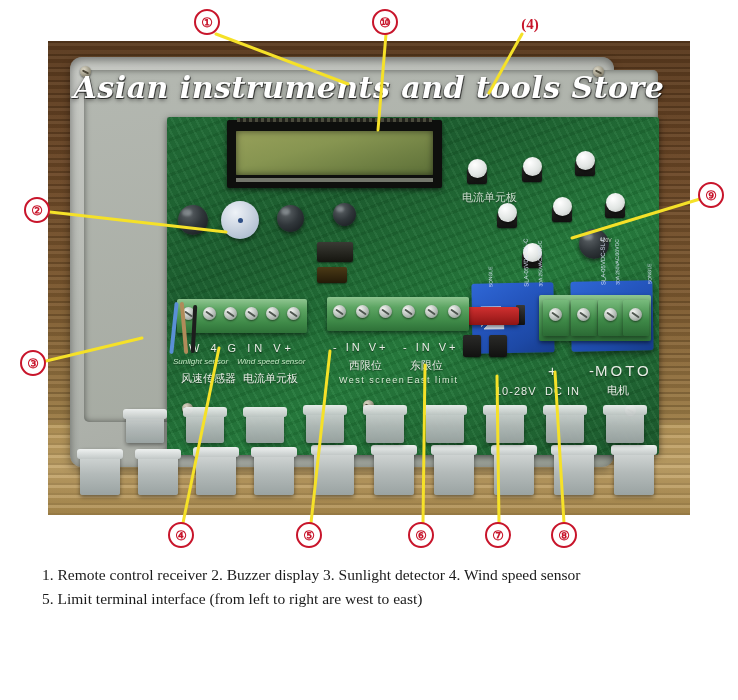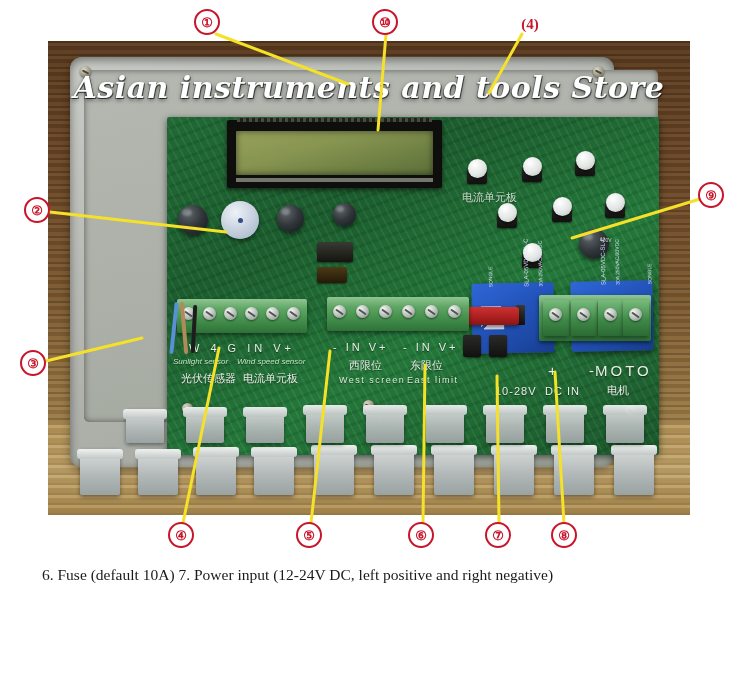--- a/index.html
+++ b/index.html
@@ -215,21 +215,21 @@
           <div class="tbscrew" style="left:5px;top:8px;"></div>
           <div class="tbscrew" style="left:26px;top:8px;"></div>
           <div class="tbscrew" style="left:47px;top:8px;"></div>
           <div class="tbscrew" style="left:68px;top:8px;"></div>
           <div class="tbscrew" style="left:89px;top:8px;"></div>
           <div class="tbscrew" style="left:110px;top:8px;"></div>
         </div>
         <div class="silk" style="left:22px;top:225px;font-size:11px;letter-spacing:4px;">W 4 G IN V+</div>
         <div class="silk" style="left:6px;top:240px;font-size:8px;font-style:italic;color:#bfe8c0;">Sunlight sensor</div>
         <div class="silk" style="left:70px;top:240px;font-size:8px;font-style:italic;color:#bfe8c0;">Wind speed sensor</div>
-        <div class="silk" style="left:14px;top:254px;font-size:11px;">光伏传感器</div>
+        <div class="silk" style="left:14px;top:254px;font-size:11px;">风速传感器</div>
         <div class="silk" style="left:76px;top:254px;font-size:11px;">电流单元板</div>
 
         <div class="tb" style="left:160px;top:180px;width:142px;height:34px;">
           <div class="tbscrew" style="left:6px;top:8px;"></div>
           <div class="tbscrew" style="left:29px;top:8px;"></div>
           <div class="tbscrew" style="left:52px;top:8px;"></div>
           <div class="tbscrew" style="left:75px;top:8px;"></div>
           <div class="tbscrew" style="left:98px;top:8px;"></div>
           <div class="tbscrew" style="left:121px;top:8px;"></div>
         </div>
@@ -356,16 +356,17 @@
   <div class="marker circled" style="left:37px;top:210px;">②</div>
   <div class="marker circled" style="left:33px;top:363px;">③</div>
   <div class="marker circled" style="left:711px;top:195px;">⑨</div>
   <div class="marker circled" style="left:181px;top:535px;">④</div>
   <div class="marker circled" style="left:309px;top:535px;">⑤</div>
   <div class="marker circled" style="left:421px;top:535px;">⑥</div>
   <div class="marker circled" style="left:498px;top:535px;">⑦</div>
   <div class="marker circled" style="left:564px;top:535px;">⑧</div>
 
   <div class="caption">
-    <div>6. Fuse (default 10A) 7. Power input (12-24V DC, left positive and right negative)</div>
+    <div>1. Remote control receiver 2. Buzzer display 3. Sunlight detector 4. Wind speed sensor</div>
+    <div>5. Limit terminal interface (from left to right are west to east)</div>
   </div>
 
 </div>
 
 </body></html>

